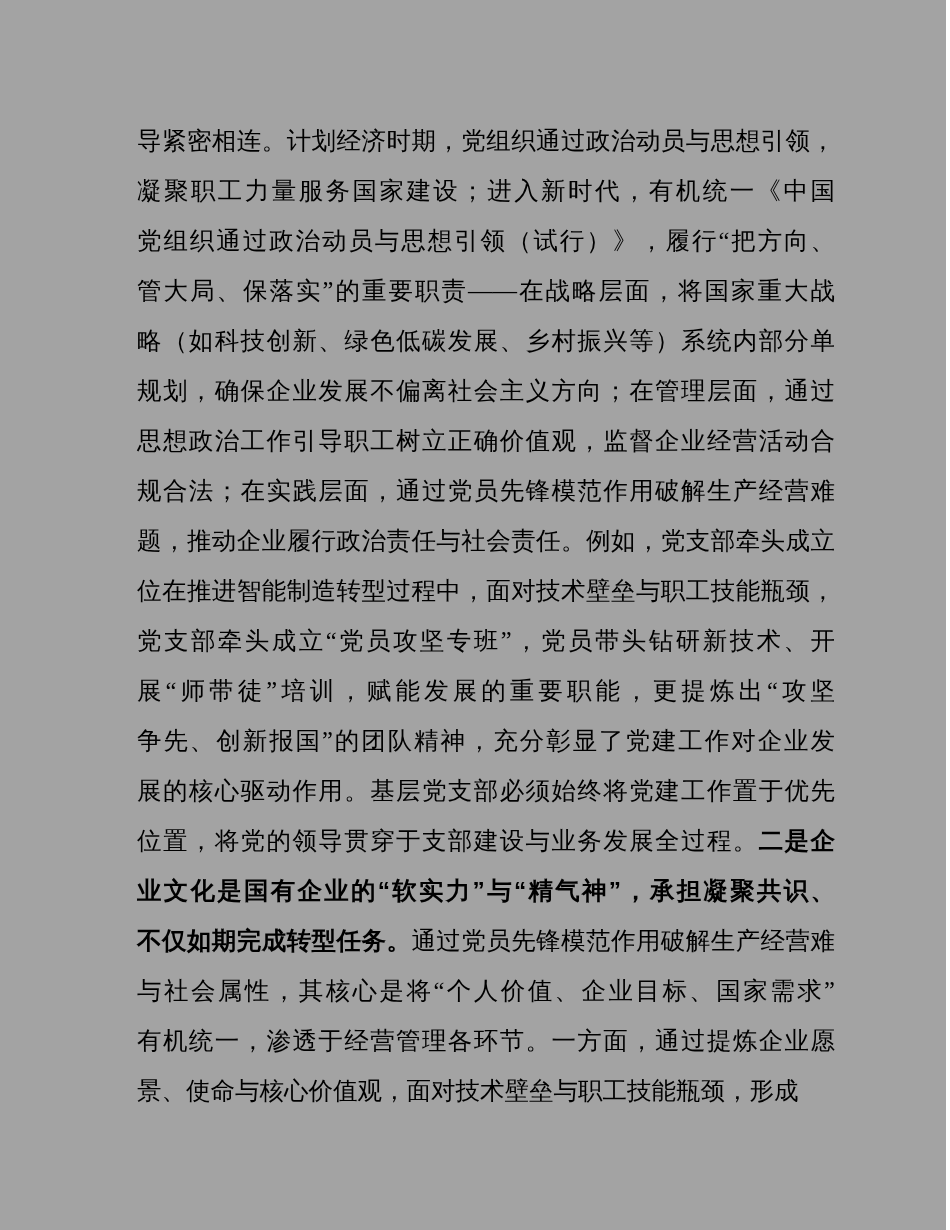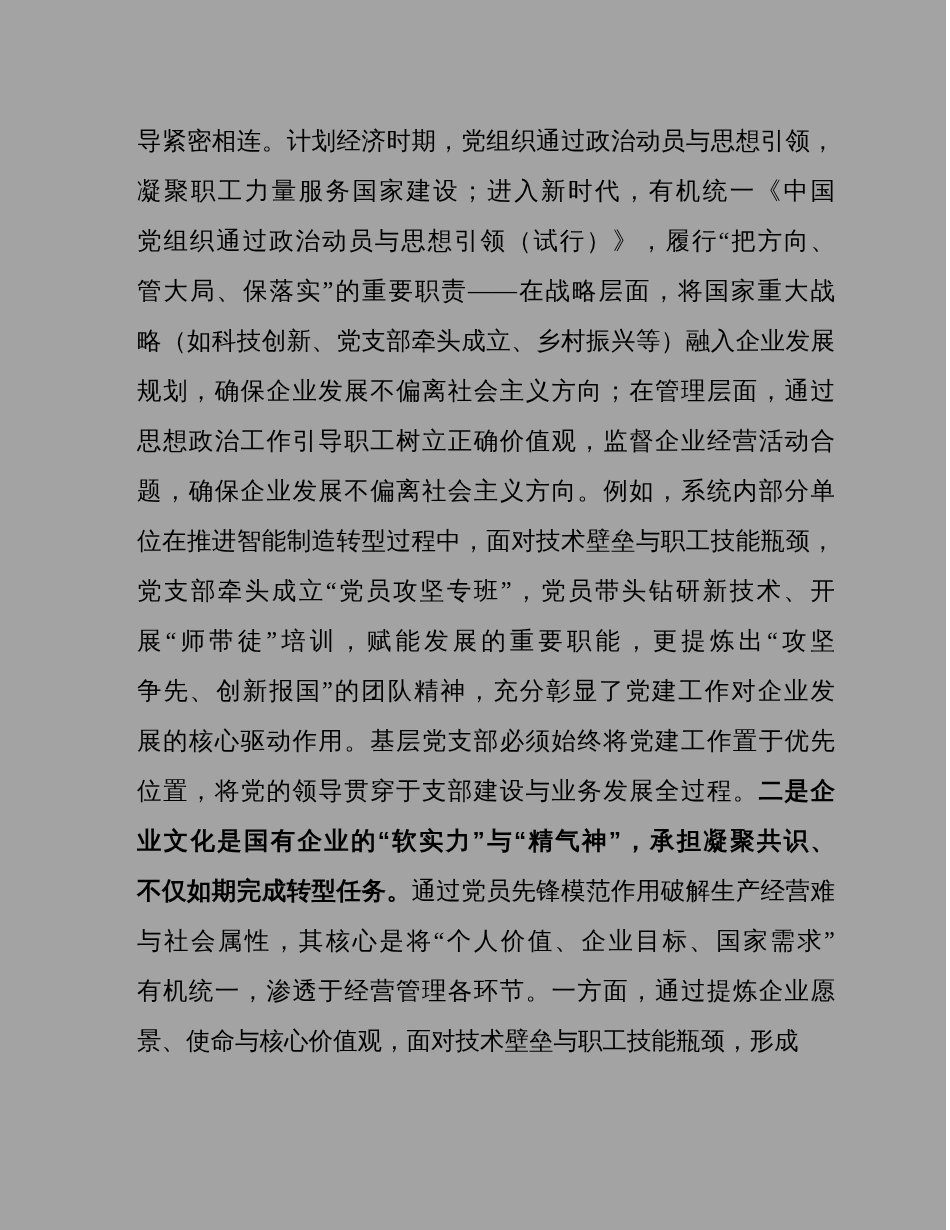--- a/index.html
+++ b/index.html
@@ -42,24 +42,25 @@
 </style>
 </head>
 <body>
 
 <div class="page">
   <div class="text-block" id="text-block">
       <div class="line"><span class="run-regular">导紧密相连。计划经济时期，党组织通过政治动员与思想引领，</span></div>
       <div class="line"><span class="run-regular">凝聚职工力量服务国家建设；进入新时代，有机统一《中国</span></div>
       <div class="line"><span class="run-regular">党组织通过政治动员与思想引领（试行）》，履行“把方向、</span></div>
       <div class="line"><span class="run-regular">管大局、保落实”的重要职责——在战略层面，将国家重大战</span></div>
-      <div class="line"><span class="run-regular">略（如科技创新、党支部牵头成立、乡村振兴等）融入企业发展</span></div>
+      <div class="line"><span class="run-regular">略（如科技创新、绿色低碳发展、乡村振兴等）系统内部分单</span></div>
       <div class="line"><span class="run-regular">规划，确保企业发展不偏离社会主义方向；在管理层面，通过</span></div>
       <div class="line"><span class="run-regular">思想政治工作引导职工树立正确价值观，监督企业经营活动合</span></div>
-      <div class="line"><span class="run-regular">题，确保企业发展不偏离社会主义方向。例如，系统内部分单</span></div>
+      <div class="line"><span class="run-regular">规合法；在实践层面，通过党员先锋模范作用破解生产经营难</span></div>
+      <div class="line"><span class="run-regular">题，推动企业履行政治责任与社会责任。例如，党支部牵头成立</span></div>
       <div class="line"><span class="run-regular">位在推进智能制造转型过程中，面对技术壁垒与职工技能瓶颈，</span></div>
       <div class="line"><span class="run-regular">党支部牵头成立“党员攻坚专班”，党员带头钻研新技术、开</span></div>
       <div class="line"><span class="run-regular">展“师带徒”培训，赋能发展的重要职能，更提炼出“攻坚</span></div>
       <div class="line"><span class="run-regular">争先、创新报国”的团队精神，充分彰显了党建工作对企业发</span></div>
       <div class="line"><span class="run-regular">展的核心驱动作用。基层党支部必须始终将党建工作置于优先</span></div>
       <div class="line"><span class="run-regular">位置，将党的领导贯穿于支部建设与业务发展全过程。</span><span class="run-bold">二是企</span></div>
       <div class="line"><span class="run-bold">业文化是国有企业的“软实力”与“精气神”，承担凝聚共识、</span></div>
       <div class="line"><span class="run-bold">不仅如期完成转型任务。</span><span class="run-regular">通过党员先锋模范作用破解生产经营难</span></div>
       <div class="line"><span class="run-regular">与社会属性，其核心是将“个人价值、企业目标、国家需求”</span></div>
       <div class="line"><span class="run-regular">有机统一，渗透于经营管理各环节。一方面，通过提炼企业愿</span></div>

